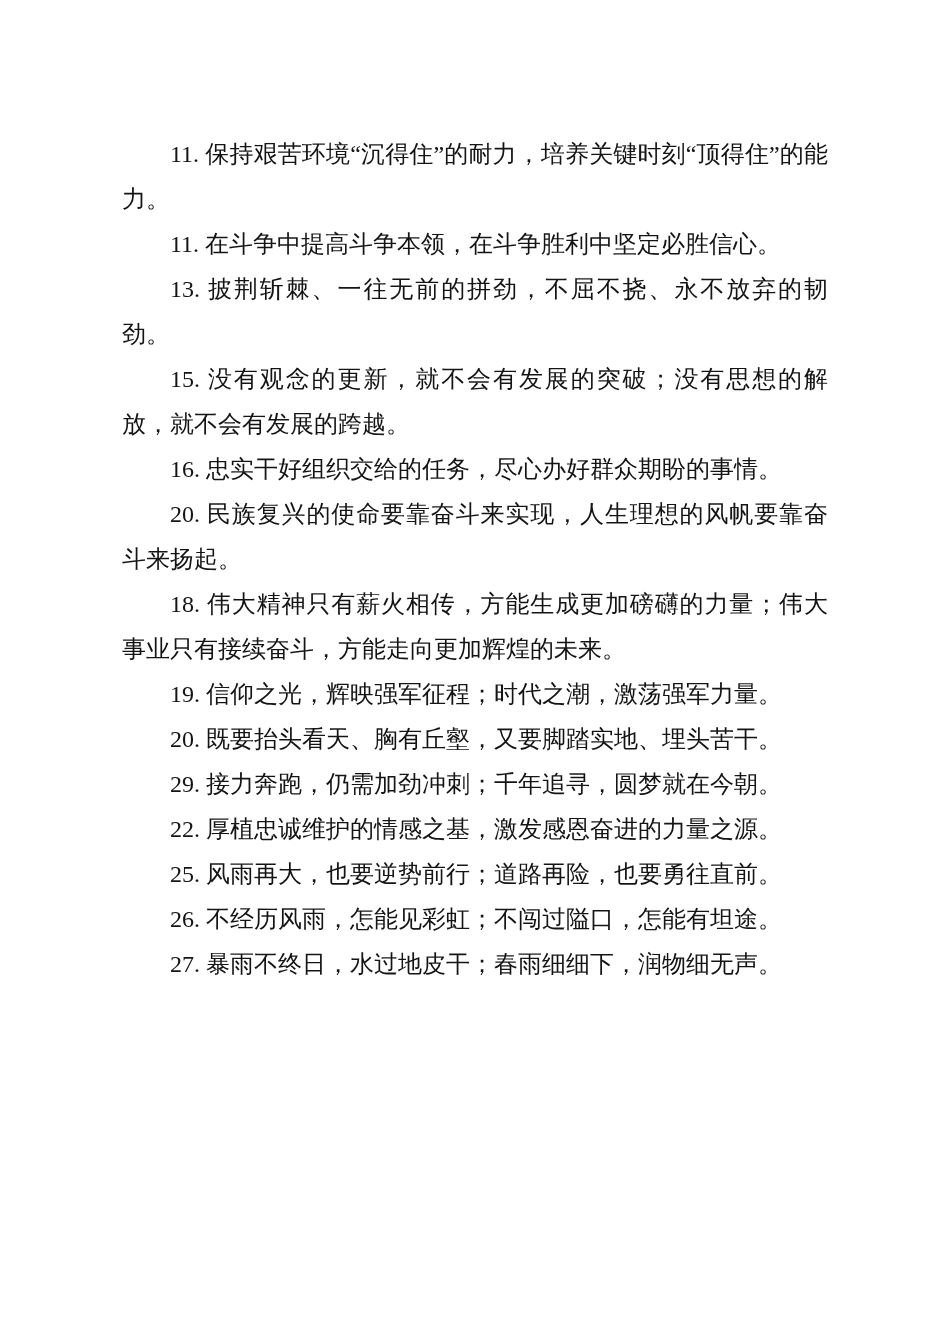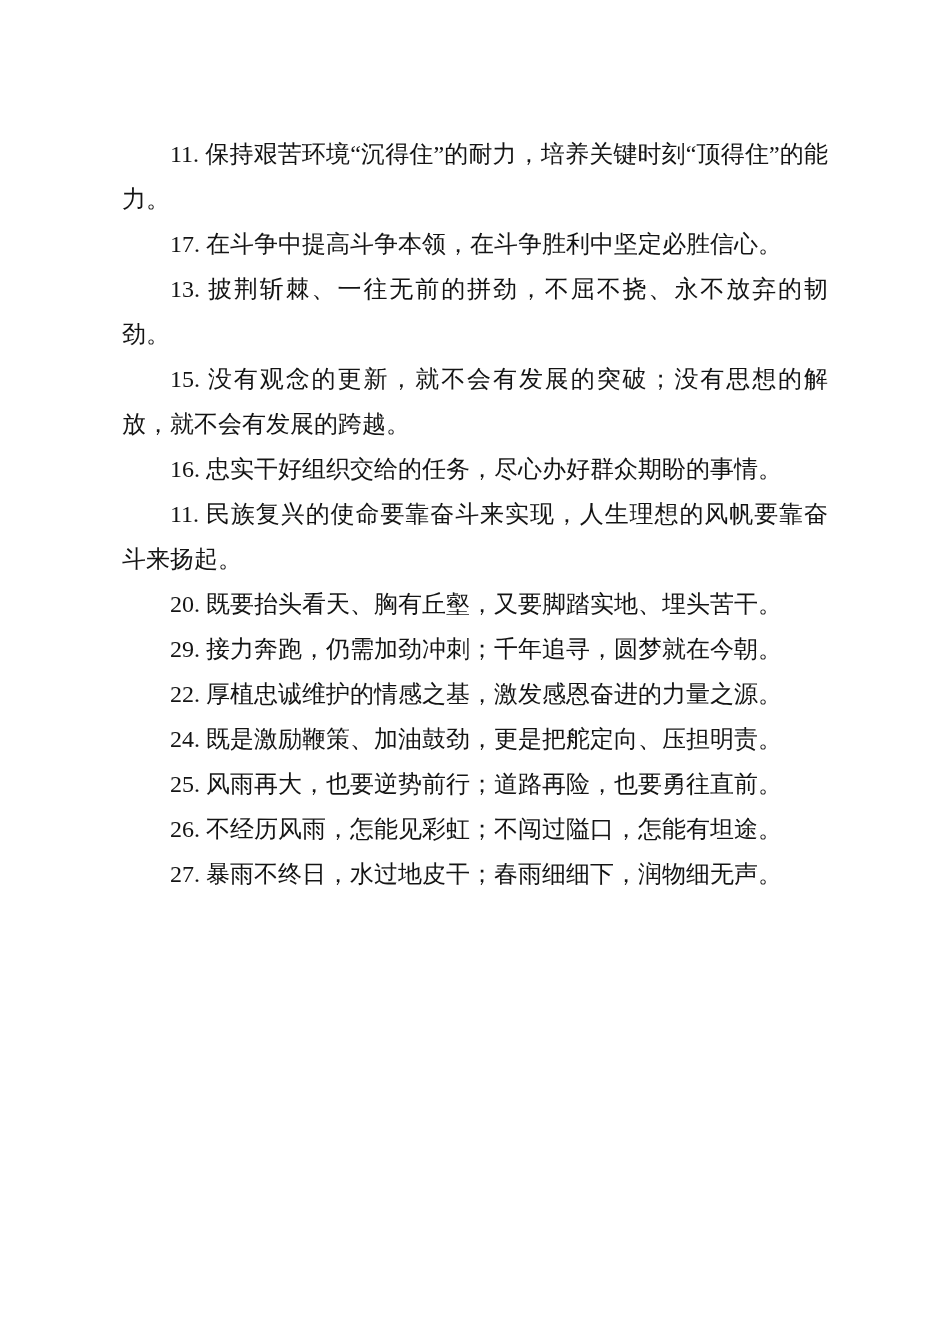--- a/index.html
+++ b/index.html
@@ -30,26 +30,27 @@
     letter-spacing: 0;
     word-break: break-all;
   }
 </style>
 </head>
 <body>
 
 <main class="page">
   <section id="paragraph-list">
       <p class="para">11. 保持艰苦环境“沉得住”的耐力，培养关键时刻“顶得住”的能力。</p>
-      <p class="para">17. 在斗争中提高斗争本领，在斗争胜利中坚定必胜信心。</p>
+      <p class="para">11. 在斗争中提高斗争本领，在斗争胜利中坚定必胜信心。</p>
       <p class="para">13. 披荆斩棘、一往无前的拼劲，不屈不挠、永不放弃的韧劲。</p>
       <p class="para">15. 没有观念的更新，就不会有发展的突破；没有思想的解放，就不会有发展的跨越。</p>
       <p class="para">16. 忠实干好组织交给的任务，尽心办好群众期盼的事情。</p>
-      <p class="para">11. 民族复兴的使命要靠奋斗来实现，人生理想的风帆要靠奋斗来扬起。</p>
+      <p class="para">20. 民族复兴的使命要靠奋斗来实现，人生理想的风帆要靠奋斗来扬起。</p>
+      <p class="para">18. 伟大精神只有薪火相传，方能生成更加磅礴的力量；伟大事业只有接续奋斗，方能走向更加辉煌的未来。</p>
+      <p class="para">19. 信仰之光，辉映强军征程；时代之潮，激荡强军力量。</p>
       <p class="para">20. 既要抬头看天、胸有丘壑，又要脚踏实地、埋头苦干。</p>
       <p class="para">29. 接力奔跑，仍需加劲冲刺；千年追寻，圆梦就在今朝。</p>
       <p class="para">22. 厚植忠诚维护的情感之基，激发感恩奋进的力量之源。</p>
-      <p class="para">24. 既是激励鞭策、加油鼓劲，更是把舵定向、压担明责。</p>
       <p class="para">25. 风雨再大，也要逆势前行；道路再险，也要勇往直前。</p>
       <p class="para">26. 不经历风雨，怎能见彩虹；不闯过隘口，怎能有坦途。</p>
       <p class="para">27. 暴雨不终日，水过地皮干；春雨细细下，润物细无声。</p>
     </section>
 </main>
 
 </body></html>

